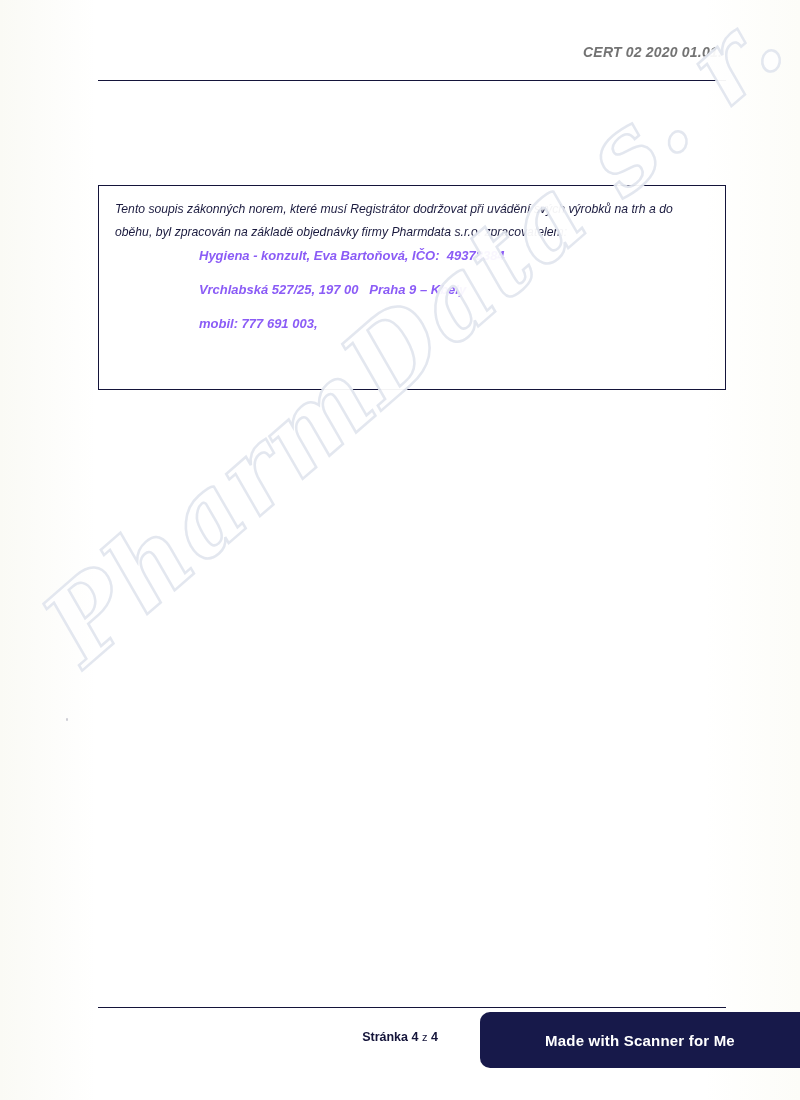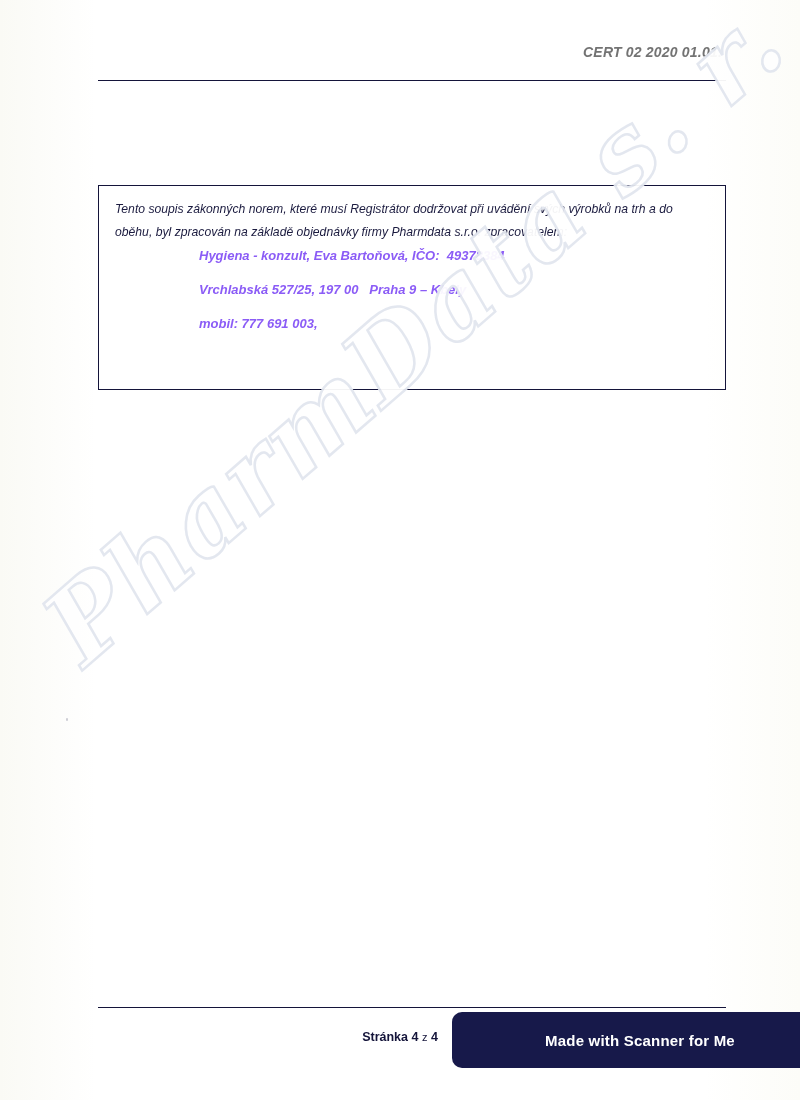--- a/index.html
+++ b/index.html
@@ -138,21 +138,20 @@
     right: 0;
     bottom: 32px;
     width: 320px;
     height: 56px;
     background: #17194a;
     border-top-left-radius: 10px;
     border-bottom-left-radius: 10px;
     display: flex;
     align-items: center;
     justify-content: center;
-    padding-left: 28px;
   }
   .scanner-badge span {
     color: #ffffff;
     font-family: "Liberation Sans", sans-serif;
     font-size: 15px;
     font-weight: bold;
     letter-spacing: 0.2px;
   }
   .speck {
     position: absolute;

